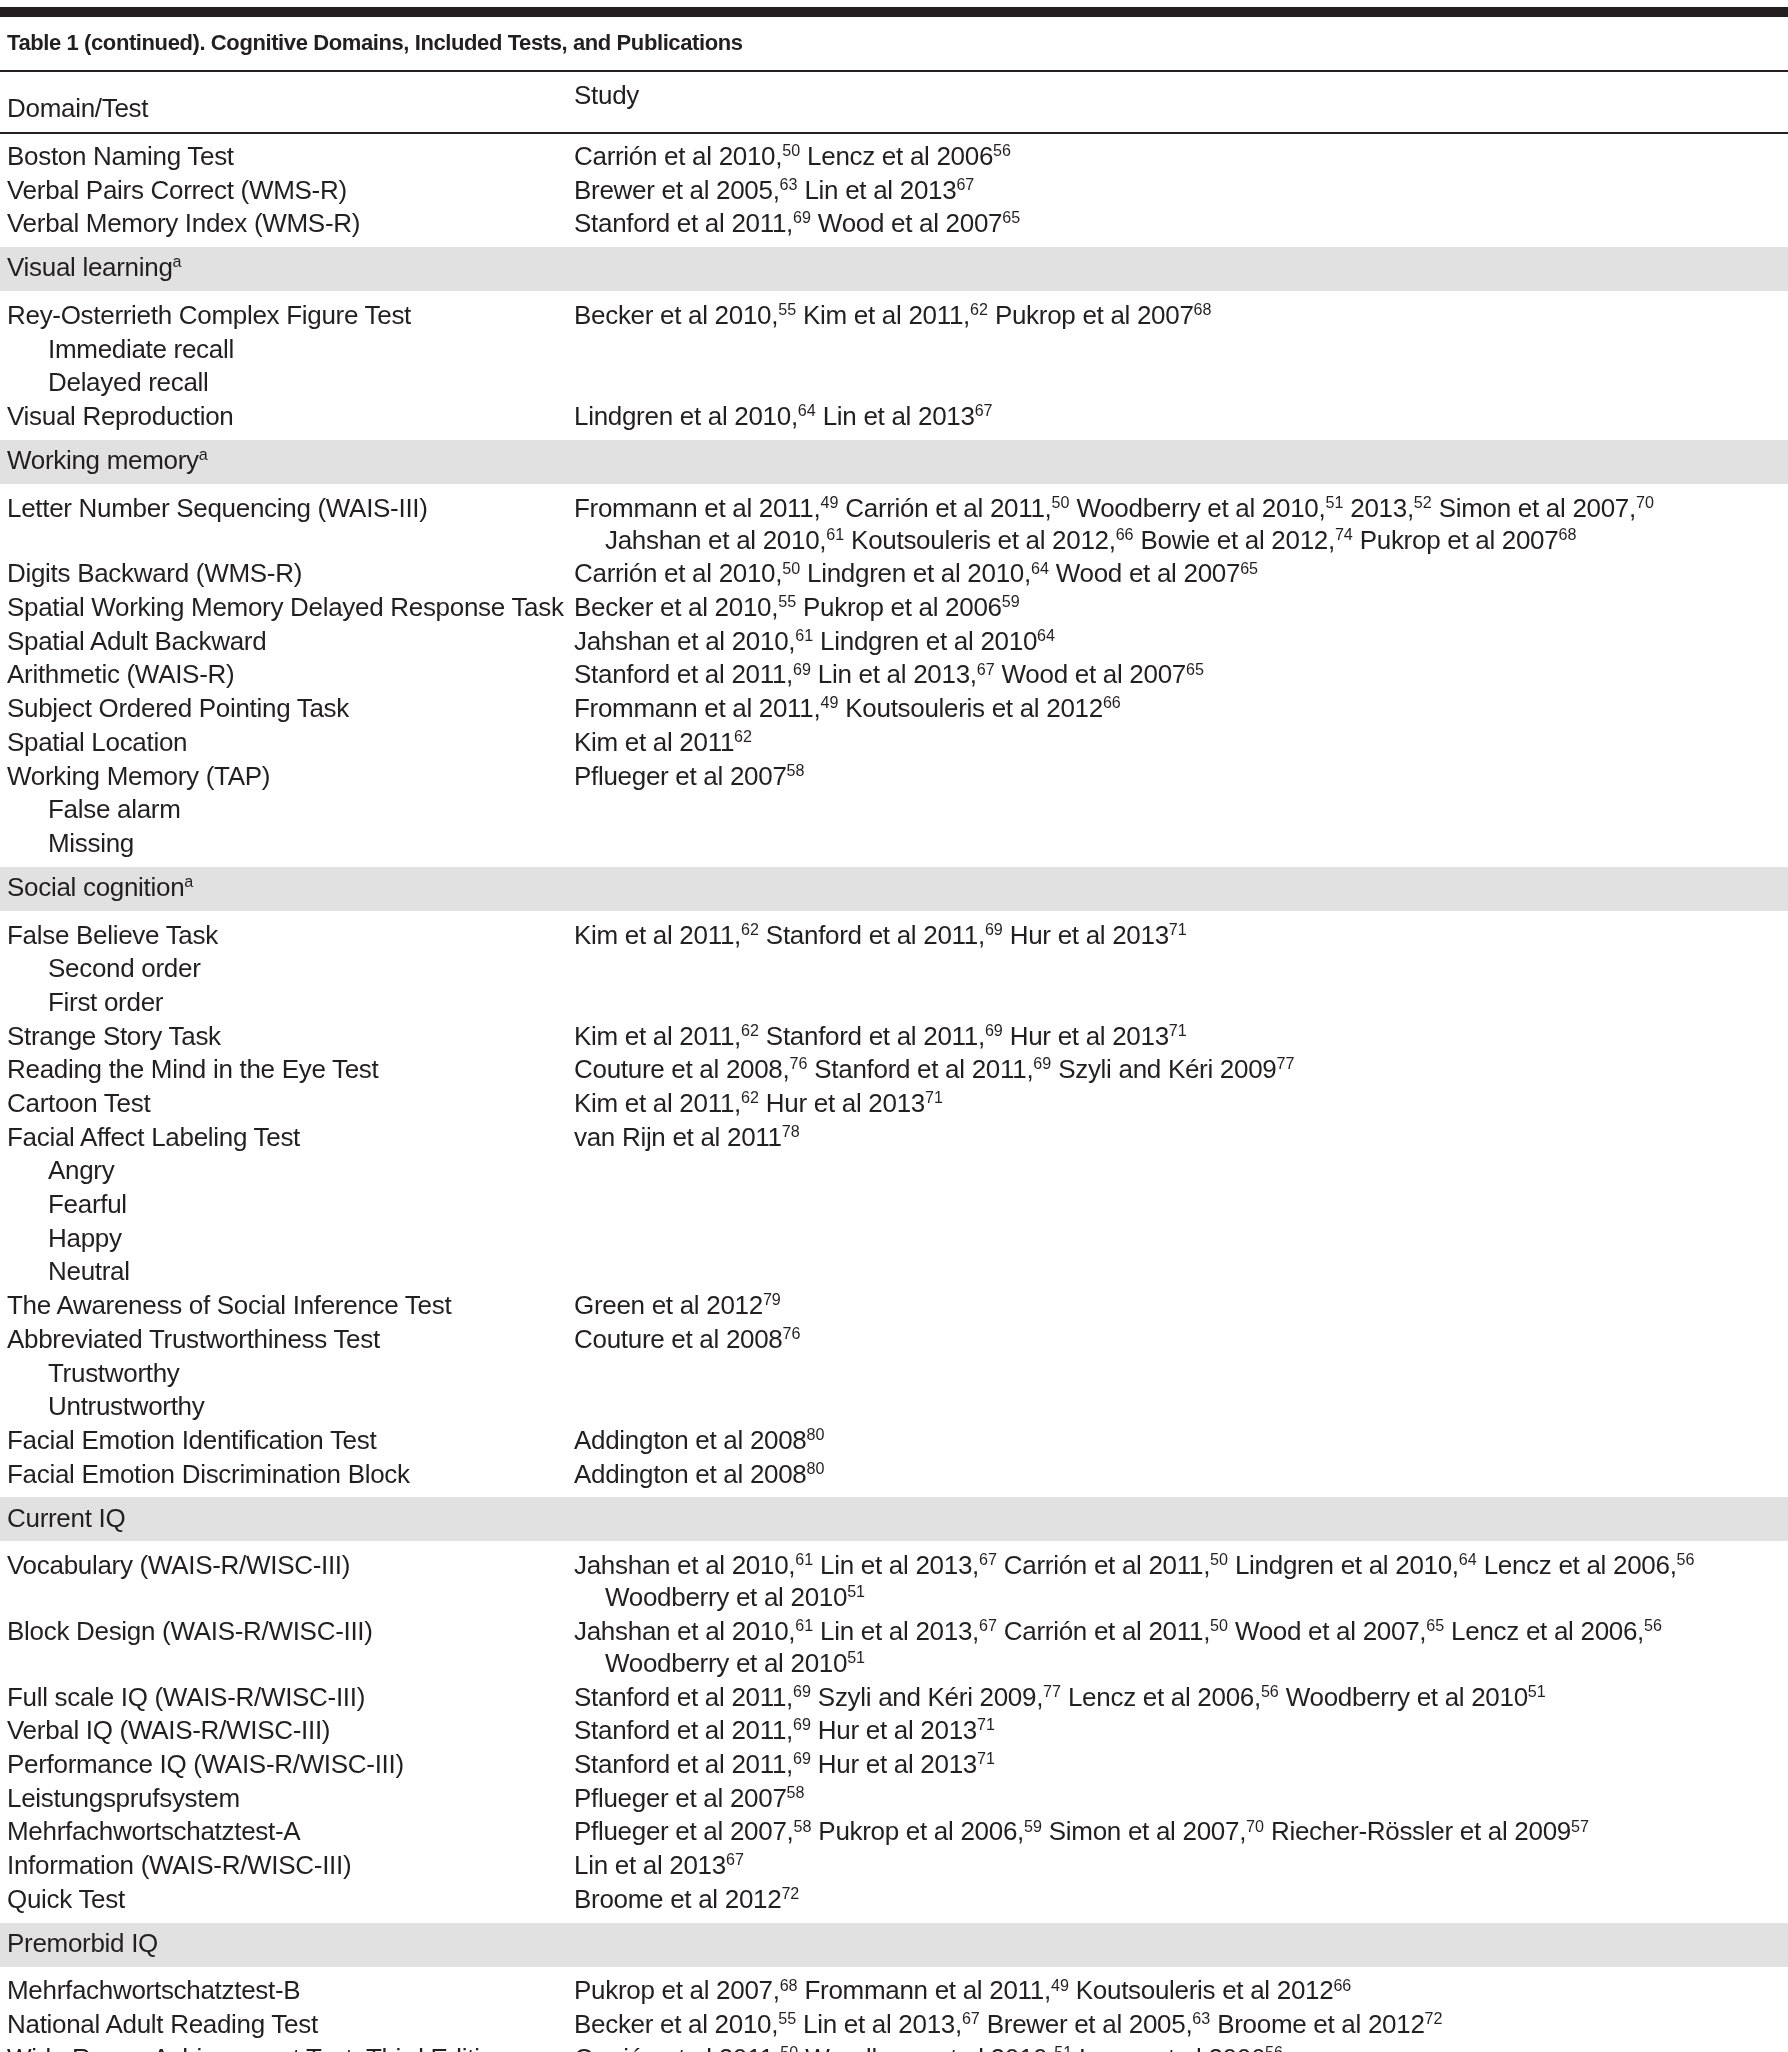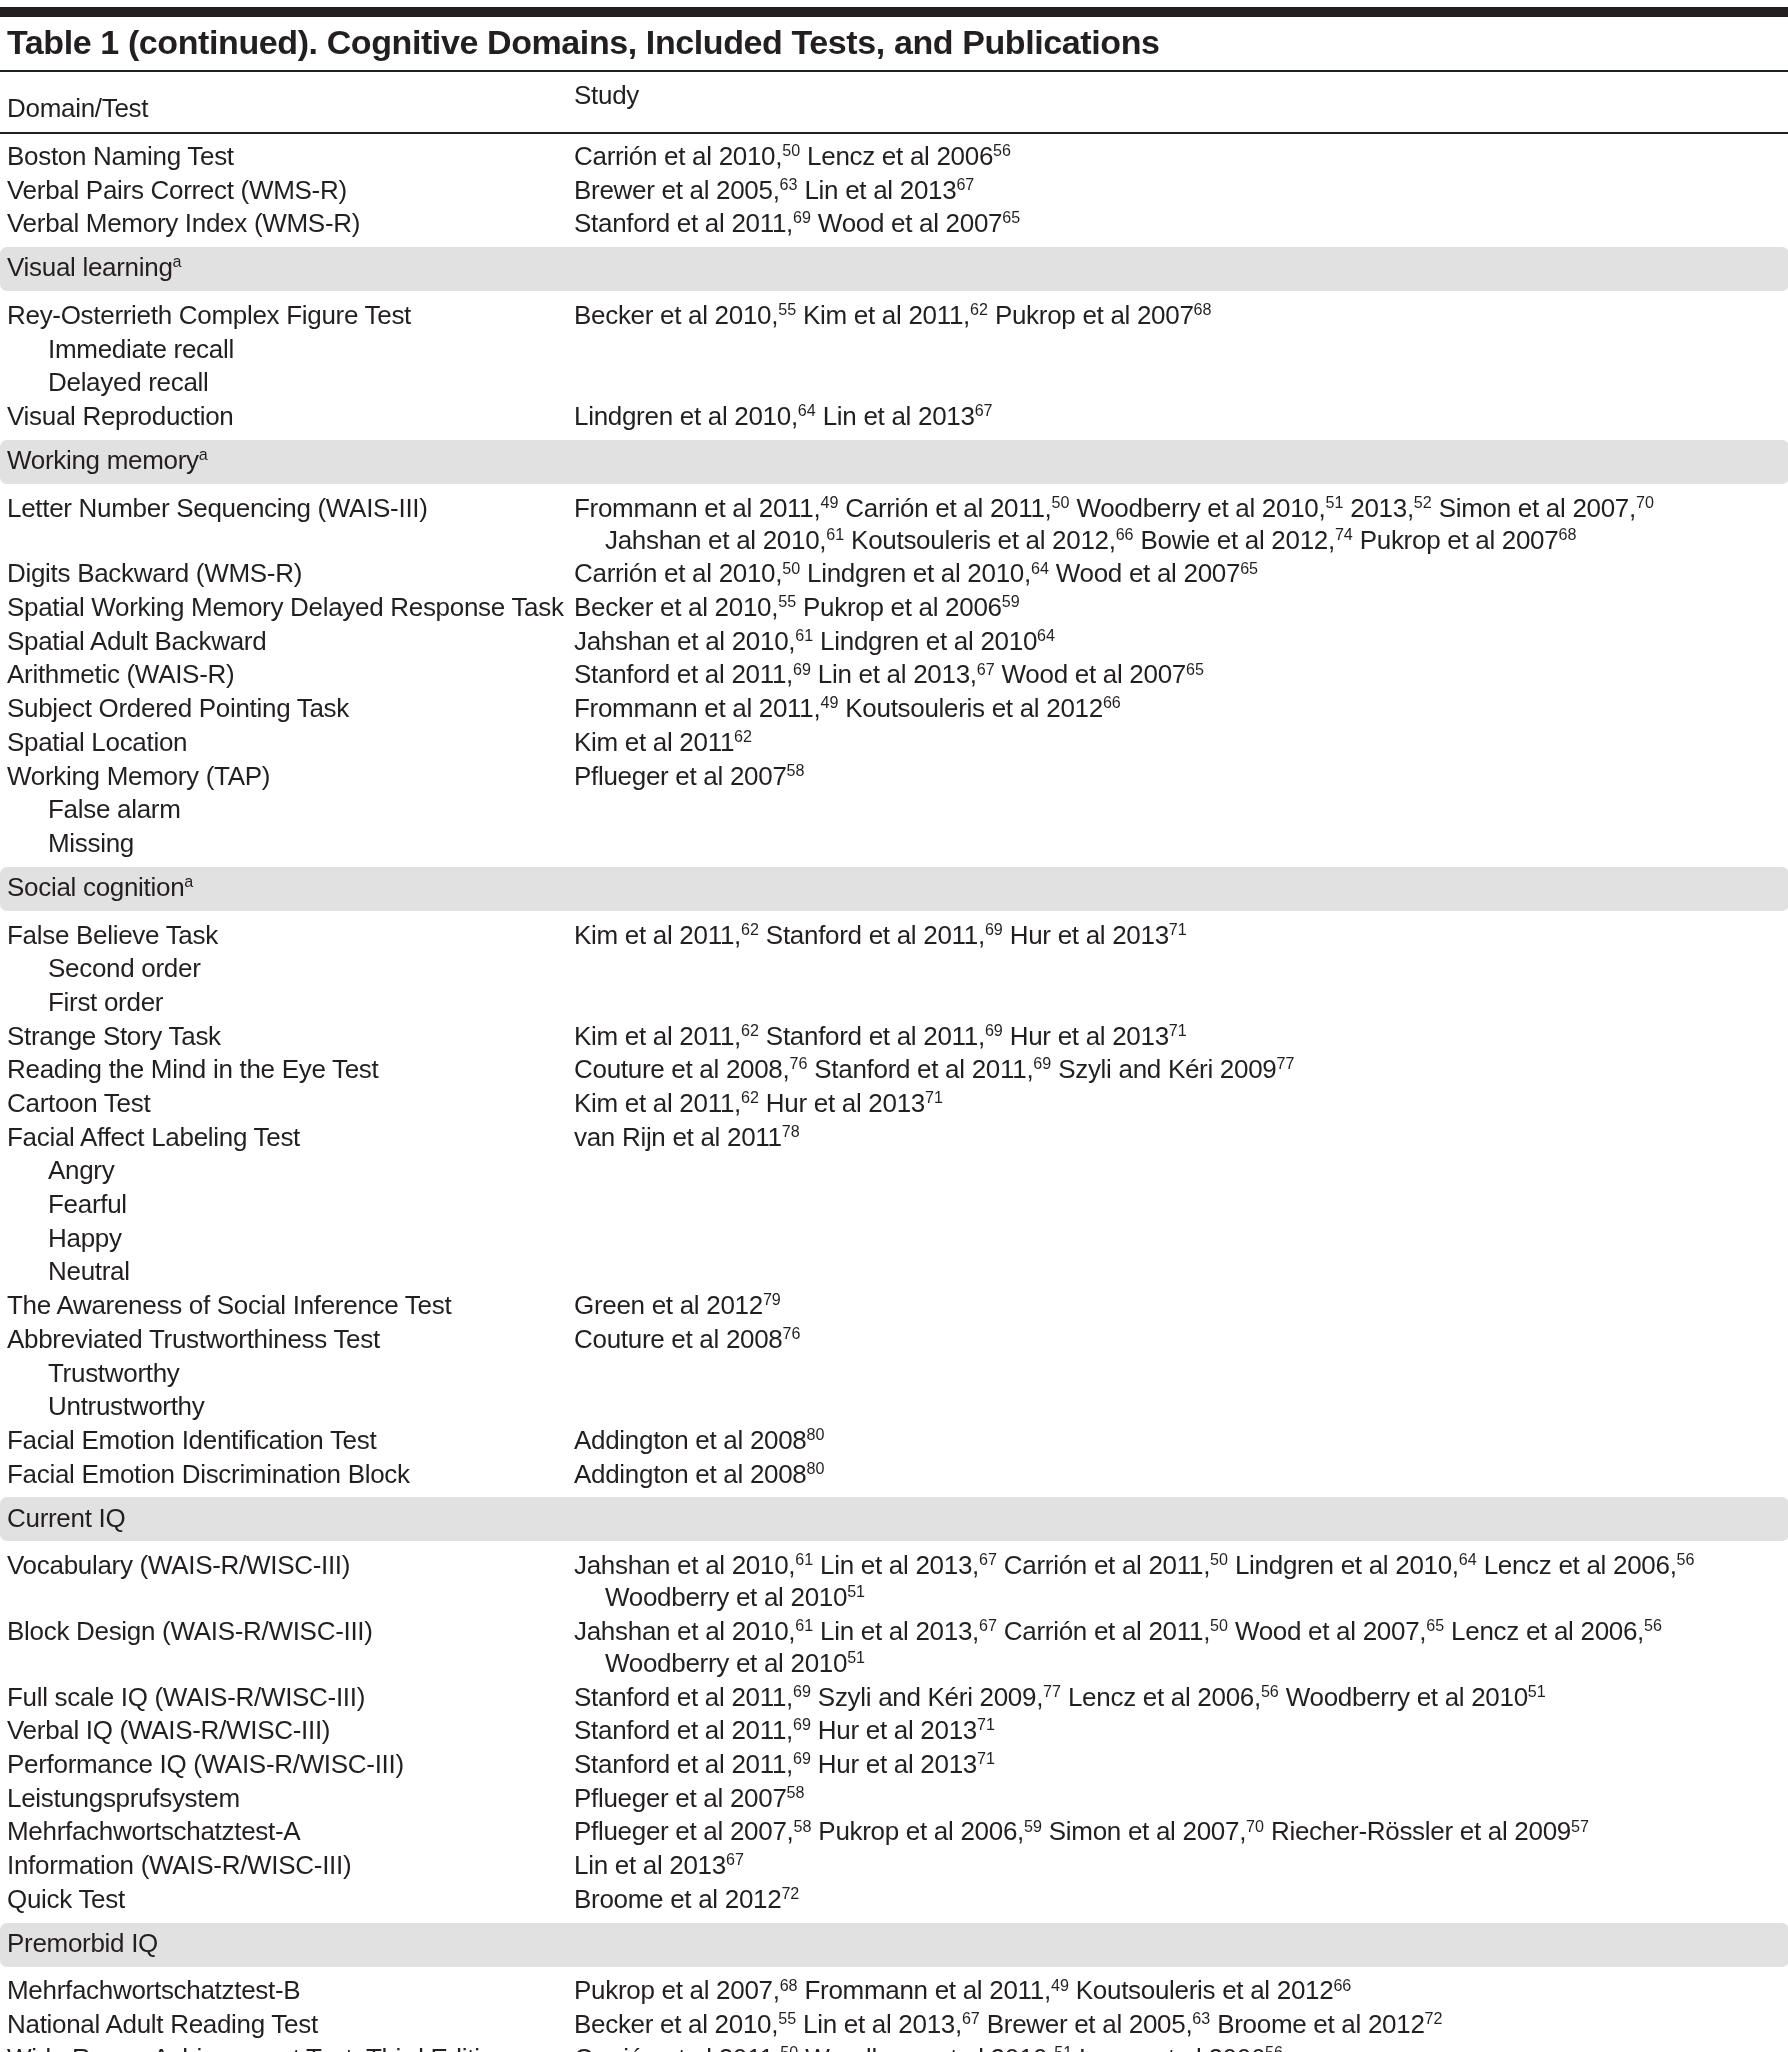--- a/index.html
+++ b/index.html
@@ -11,21 +11,21 @@
     color:#231f20;
     font-family:"Liberation Sans","DejaVu Sans",sans-serif;
     font-size:26px;
     line-height:32px;
     letter-spacing:-0.3px;
     padding-top:7px;
     position:relative;
   }
   .top-bar{height:9.6px;background:#231f20;}
   .title{
-    font-size:34px;
+    font-size:22px;
     font-weight:700;
     letter-spacing:-0.4px;
     padding:7.8px 7px 8.7px 7px;
     border-bottom:2.6px solid #231f20;
     line-height:37px;
   }
   .head-row{
     display:grid;
     grid-template-columns:574px 1fr;
     border-bottom:2.6px solid #231f20;
@@ -43,21 +43,20 @@
   .domain-cell{padding-left:7px;white-space:nowrap;}
   .domain-cell.indent1{padding-left:48px;}
   .study-cell{padding-right:19px;}
   .study-line{white-space:nowrap;}
   .study-line.cont{padding-left:31px;}
   .section-row{
     background:#e1e1e1;
     margin:7.8px 0;
     padding:4.3px 7px 7.8px 7px;
     white-space:nowrap;
-    border-radius:7px;
   }
   sup{
     font-size:0.62em;
     line-height:0;
     vertical-align:baseline;
     position:relative;
     top:-0.55em;
     letter-spacing:0;
   }
 </style>

